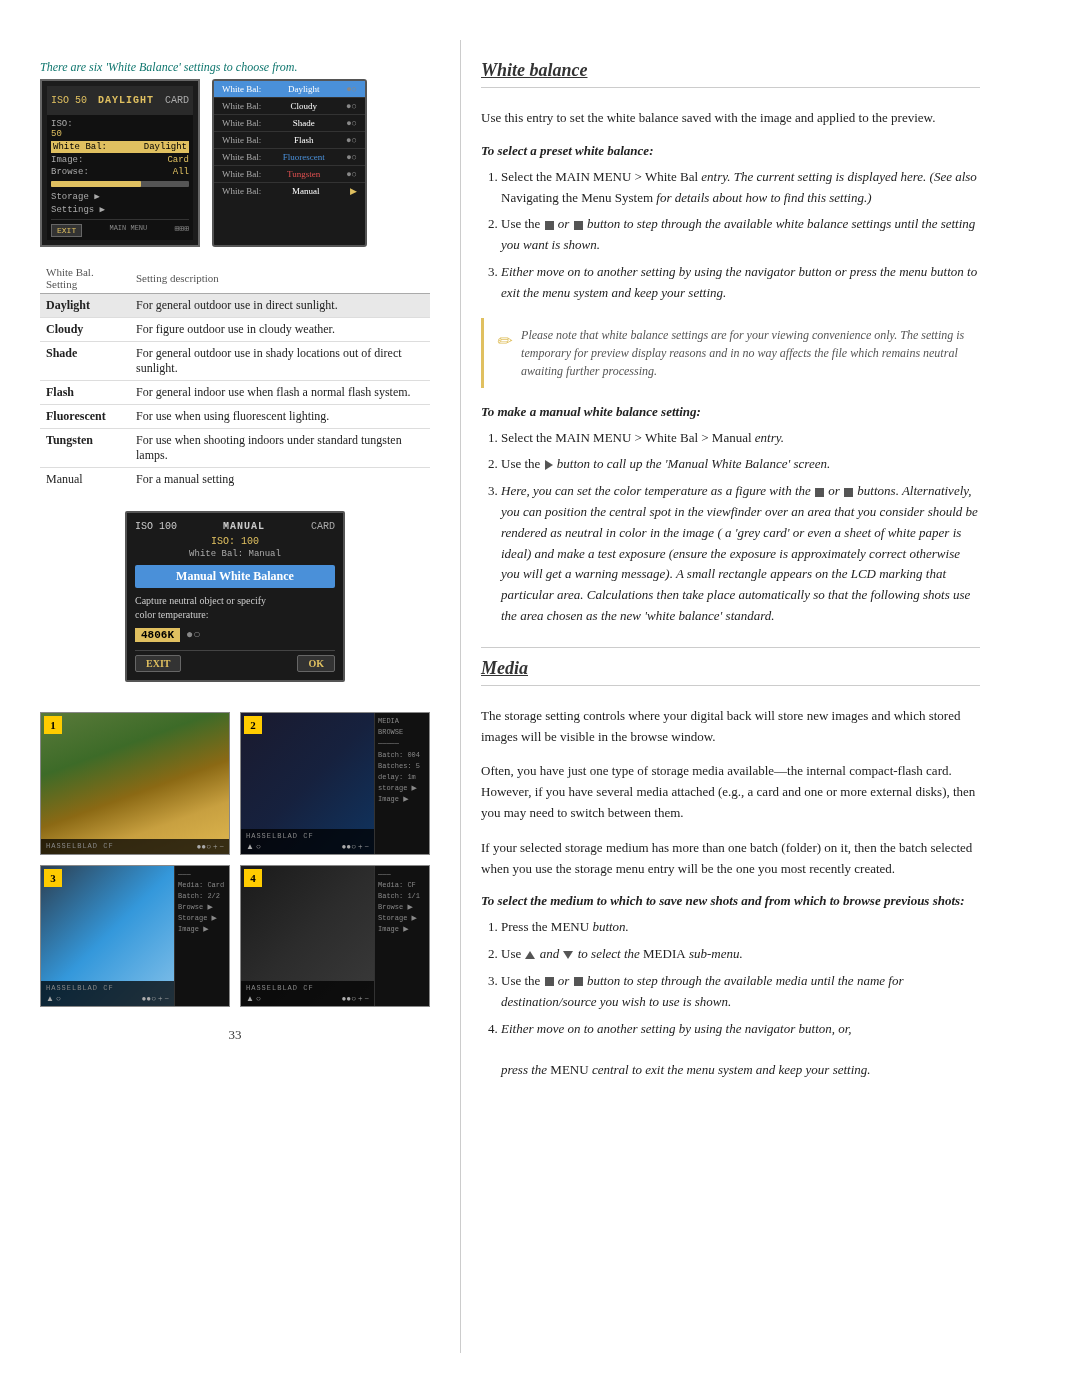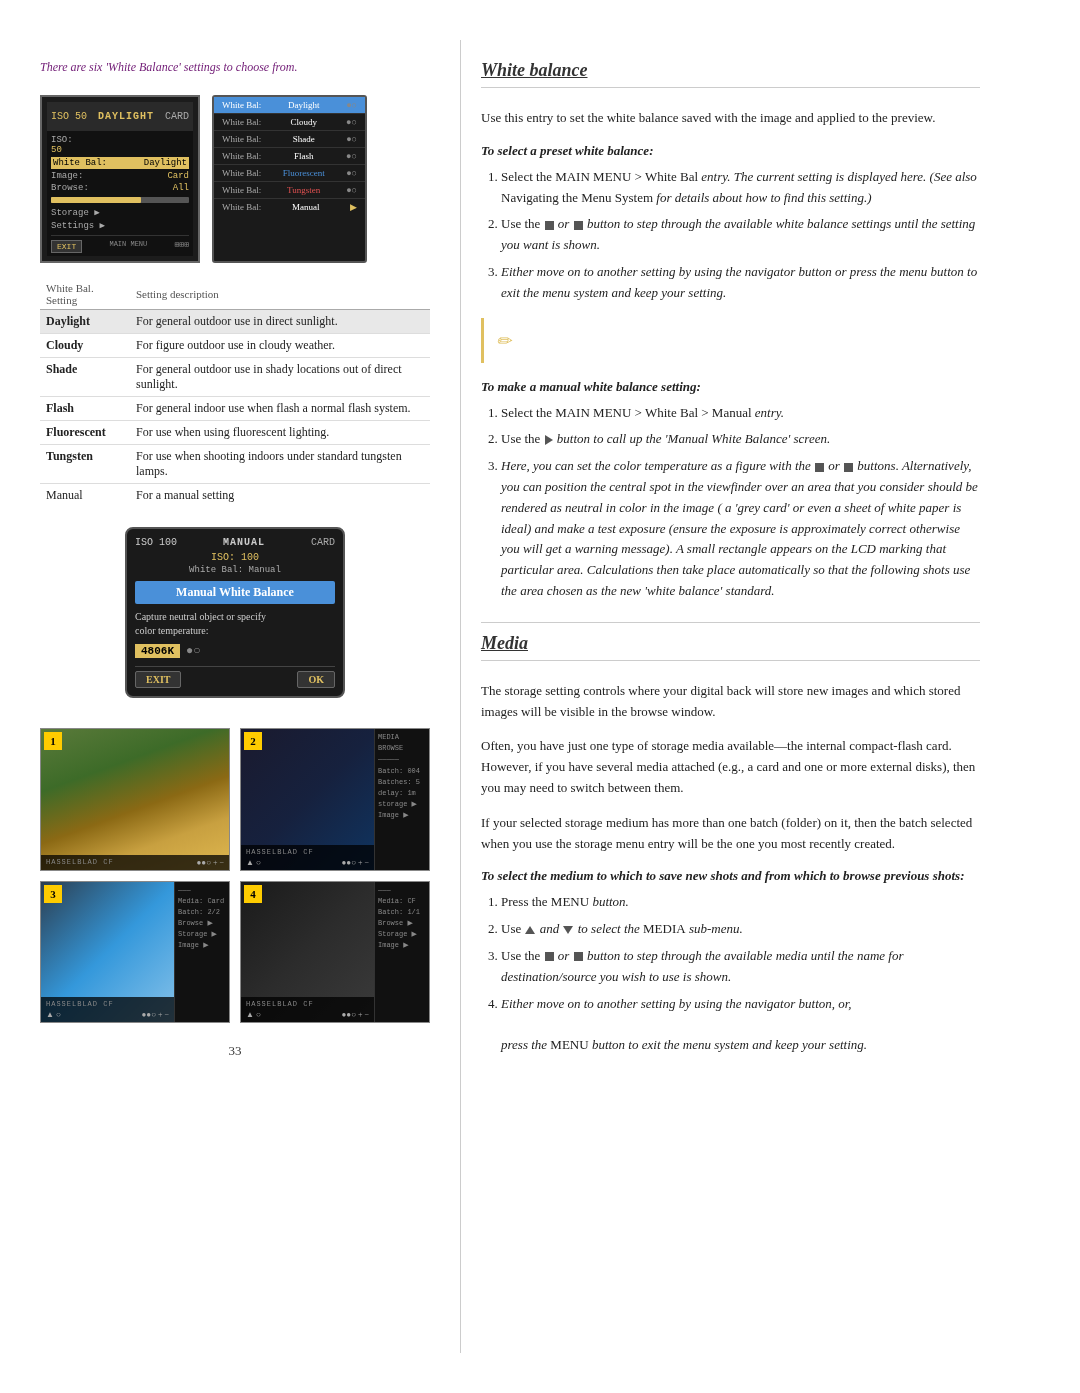--- a/index.html
+++ b/index.html
@@ -28,22 +28,22 @@
     .right-column {
       width: 560px;
       padding: 20px 40px 20px 20px;
       border-left: 1px solid #ccc;
     }
 
     
     .caption-text {
       font-style: italic;
       font-size: 12px;
-      color: #701a75;
-      margin-bottom: 20px;
+      color: #0f766e;
+      margin-bottom: 4px;
     }
 
     .camera-screen-container {
       display: flex;
       gap: 12px;
       margin-bottom: 16px;
     }
 
     .wb-menu {
       background: #1a1a1a;
@@ -123,21 +123,21 @@
     
     .manual-wb-container {
       display: flex;
       justify-content: center;
       margin: 20px 0 30px;
     }
 
     .manual-wb-screen {
       background: #1a1a1a;
       border: 2px solid #555;
-      border-radius: 8px;
+      border-radius: 2px;
       width: 220px;
       padding: 8px;
       color: #e0c060;
       font-family: 'Courier New', monospace;
     }
 
     .manual-wb-screen .top-row {
       display: flex;
       justify-content: space-between;
       font-size: 10px;
@@ -618,20 +618,21 @@
       <li>
         Use the <span class="small-square"></span> <em>or</em> <span class="small-square"></span> <em>button to step through the available white balance settings until the setting you want is shown.</em>
       </li>
       <li>
         <em>Either move on to another setting by using the navigator button or press the menu button to exit the menu system and keep your setting.</em>
       </li>
     </ol>
 
     <div class="note-box">
       <span class="note-icon">✏</span>
+      <span><em>Please note that white balance settings are for your viewing convenience only. The setting is temporary for preview display reasons and in no way affects the file which remains neutral awaiting further processing.</em></span>
     </div>
 
     <p class="subsection-title">To make a manual white balance setting:</p>
 
     <ol class="ordered-list">
       <li>
         Select the <strong>MAIN MENU &gt; White Bal &gt; Manual</strong> <em>entry.</em>
       </li>
       <li>
         Use the <span class="triangle-right"></span> <em>button to call up the 'Manual White Balance' screen.</em>
@@ -660,19 +661,19 @@
         </li>
         <li>
           Use <span class="triangle-up"></span> <em>and</em> <span class="triangle-down"></span> <em>to select the </em><strong>MEDIA</strong><em> sub-menu.</em>
         </li>
         <li>
           Use the <span class="small-square"></span> <em>or</em> <span class="small-square"></span> <em>button to step through the available media until the name for destination/source you wish to use is shown.</em>
         </li>
         <li>
           <em>Either move on to another setting by using the navigator button, or,</em>
           <br><br>
-          <em>press the </em><strong>MENU</strong><em> button to exit the menu system and keep your setting.</em>
+          <em>press the </em><strong>MENU</strong><em> central to exit the menu system and keep your setting.</em>
         </li>
       </ol>
     </div>
 
   </div>
 </div>
 
 </body></html>

